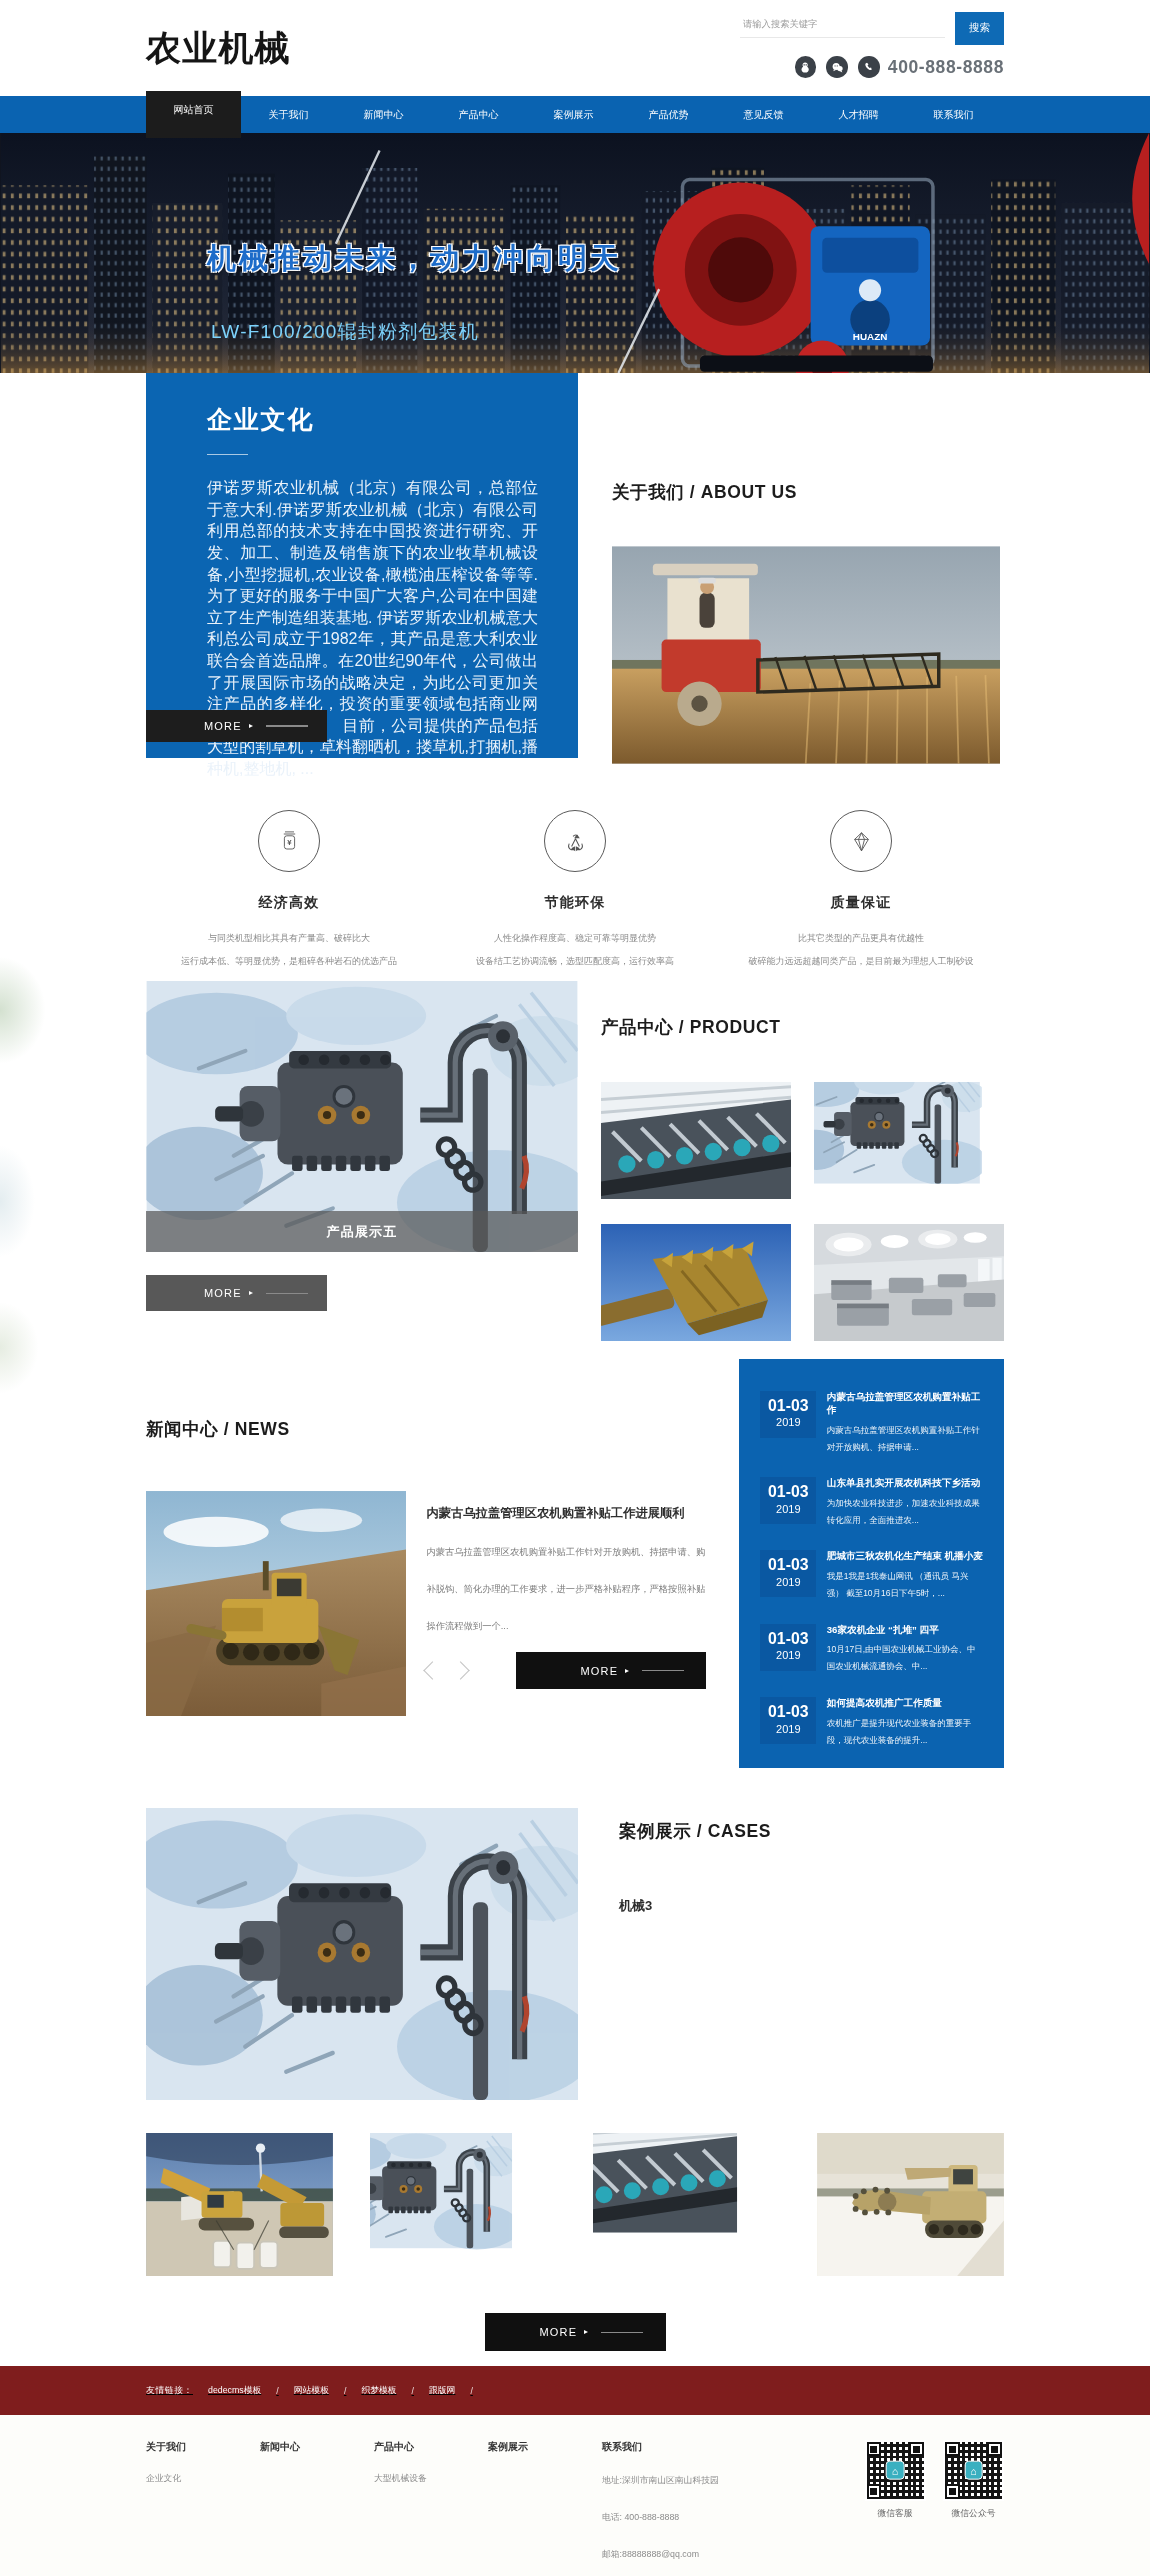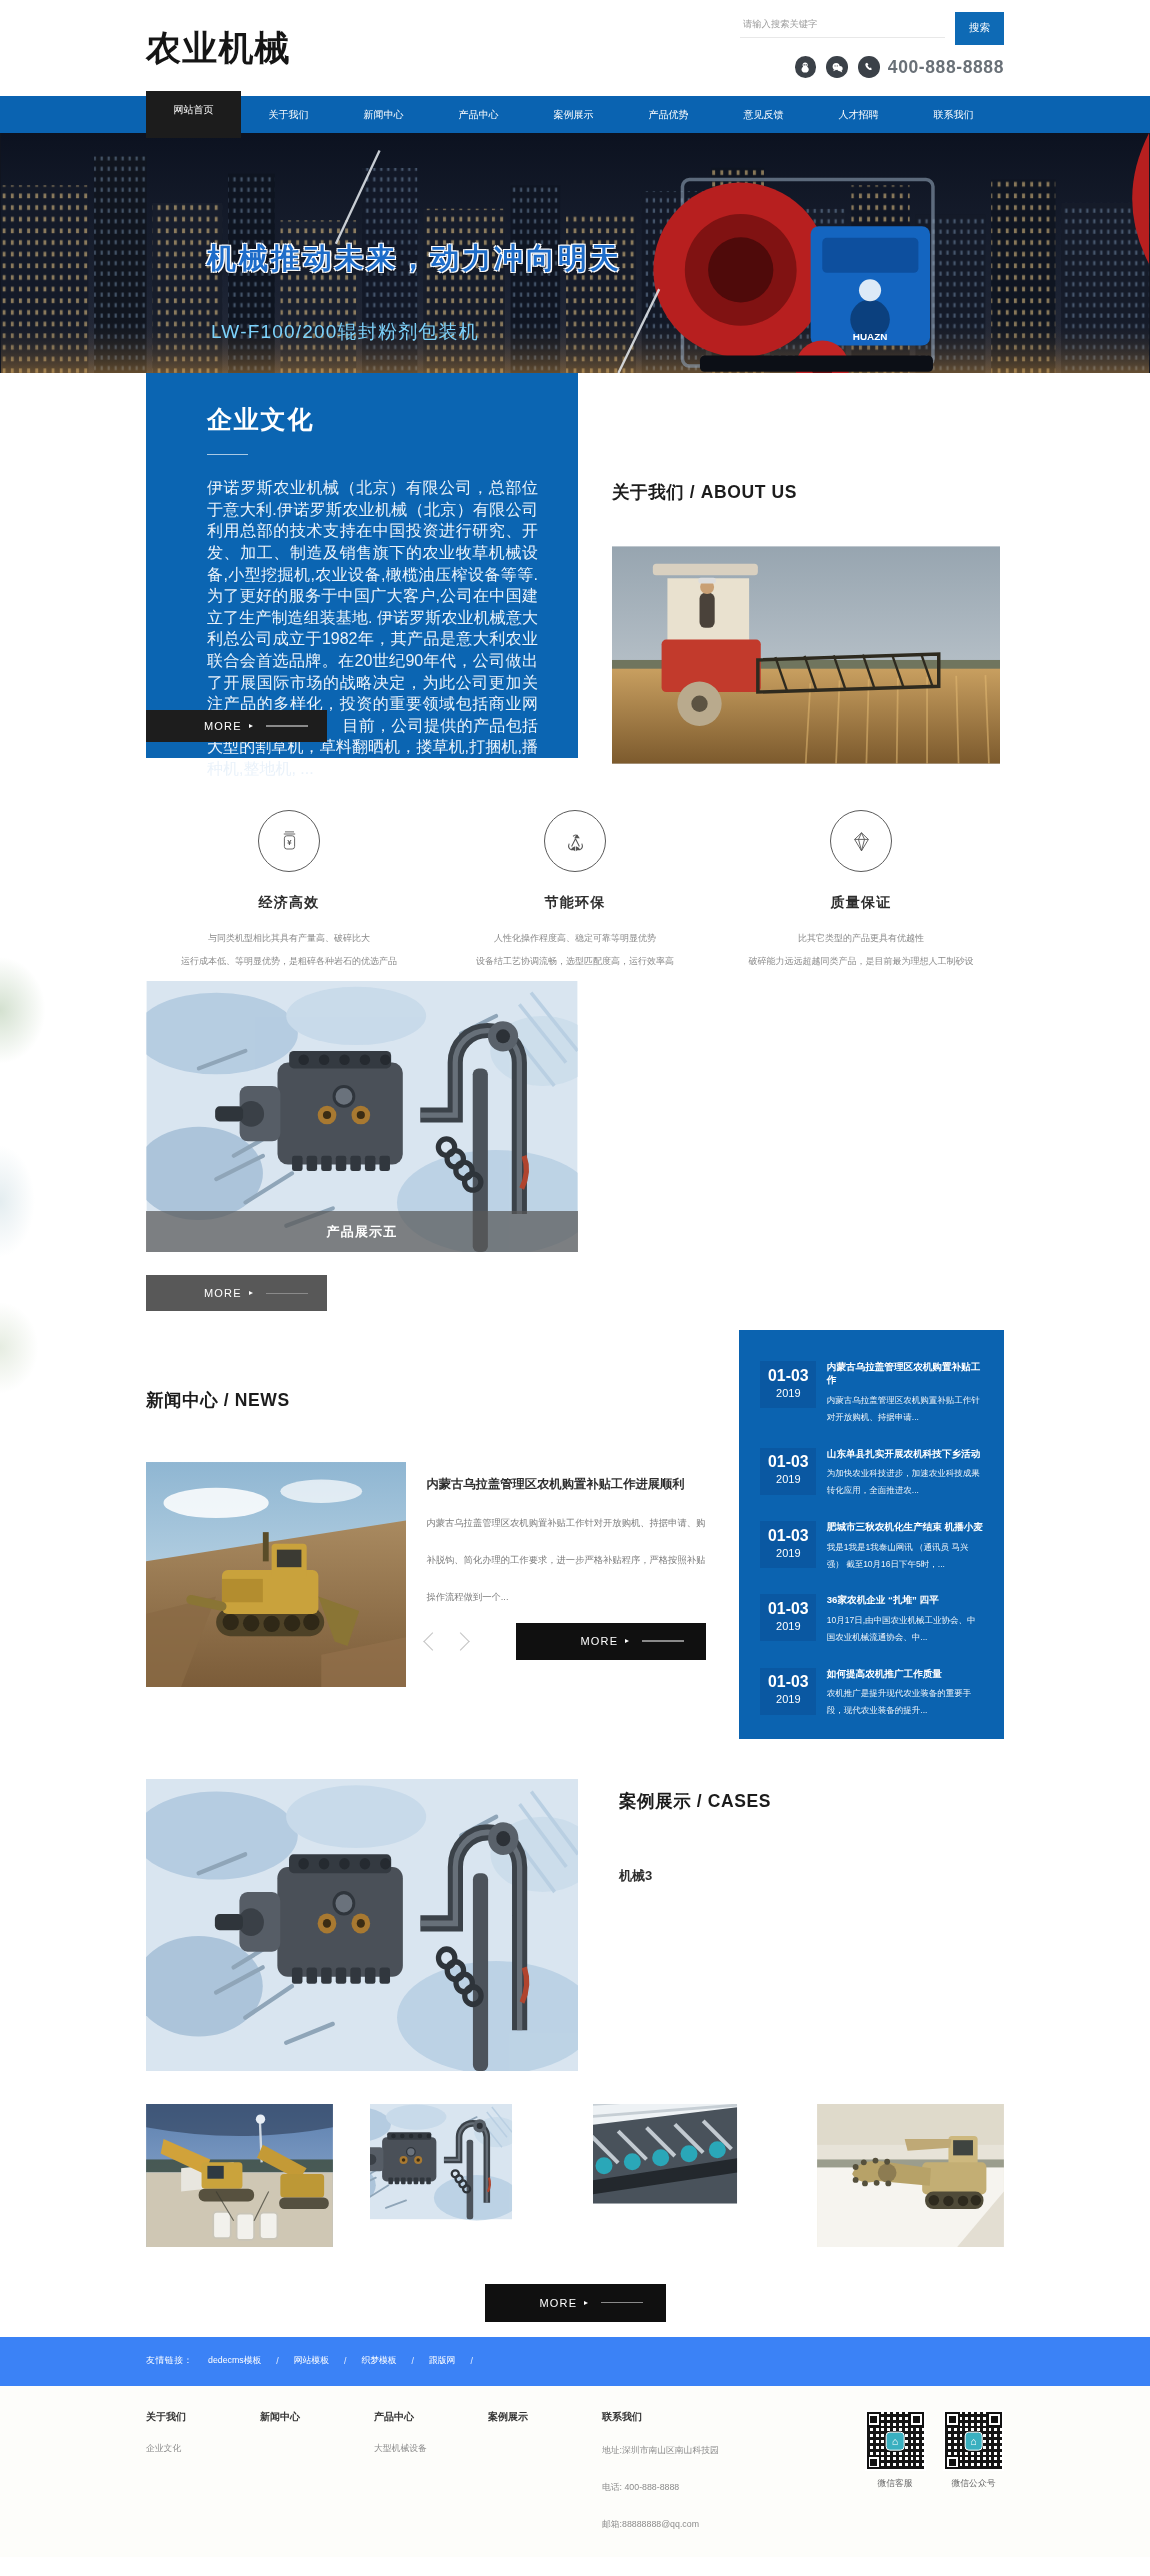--- a/index.html
+++ b/index.html
@@ -102,21 +102,21 @@
   .case-col { margin-left:41px; width:379px; }
   .case-col .h2 { margin-top:10.5px; }
   .case-title { margin-top:54px; font-size:13px; font-weight:bold; color:#2d2d2d; cursor:pointer; }
   .case-ex { margin-top:13px; font-size:10px; color:#6e6e6e; line-height:27px; }
 
   
   .gallery { display:flex; justify-content:space-between; margin-top:33px; }
   .gimg { width:187px; height:143px; display:block; cursor:pointer; }
 
   
-  .friend-bar { margin-top:15px; height:49px; background:#3b82f6; }
+  .friend-bar { margin-top:15px; height:49px; background:#7f1d1d;text-decoration:underline; }
   .friend-inner { display:flex; align-items:center; height:100%; color:#fff; font-size:8.8px; }
   .friend-label { letter-spacing:0.6px; }
   .friend-link { margin-left:15px; cursor:pointer; }
   .friend-sep { margin-left:15px; color:rgba(255,255,255,.85); }
   .footer-main { background:#fdfdfa; padding:24.5px 0 22px; }
   .footer-cols { display:flex; }
   .fcol { width:114px; }
   .fcol.wide { width:193px; }
   .fcol-title { font-size:10px; font-weight:bold; color:#333; }
   .fcol-link { margin-top:18.7px; font-size:8.8px; color:#8b8b8b; cursor:pointer; }
@@ -634,20 +634,37 @@
           <use href="#s-engine"></use>
         </svg>
       <div class="featured-cap">产品展示五</div>
     </div>
     <div class="more-btn more-product">
       <span class="more-label">MORE</span>
       <span class="more-tri"></span>
       <span class="more-line"></span>
     </div>
   </div>
+  <div class="prod-right">
+    <div class="h2">产品中心 / PRODUCT</div>
+    <div class="prod-grid">
+      <svg class="pimg" viewBox="0 0 330 200" preserveAspectRatio="none">
+          <use href="#s-textile"></use>
+        </svg>
+      <svg class="pimg" viewBox="70 48 600 369">
+          <use href="#s-engine"></use>
+        </svg>
+      <svg class="pimg" viewBox="0 0 330 200" preserveAspectRatio="none">
+          <use href="#s-bucket"></use>
+        </svg>
+      <svg class="pimg" viewBox="0 0 330 200" preserveAspectRatio="none">
+          <use href="#s-factory"></use>
+        </svg>
+    </div>
+  </div>
 </div>
 
 <div class="container sec-news">
   <div class="news-left">
     <div class="h2">新闻中心 / NEWS</div>
     <div class="news-feat">
       <svg class="news-img" viewBox="0 0 445 385">
           <use href="#s-dozer"></use>
         </svg>
       <div class="news-feat-text">

